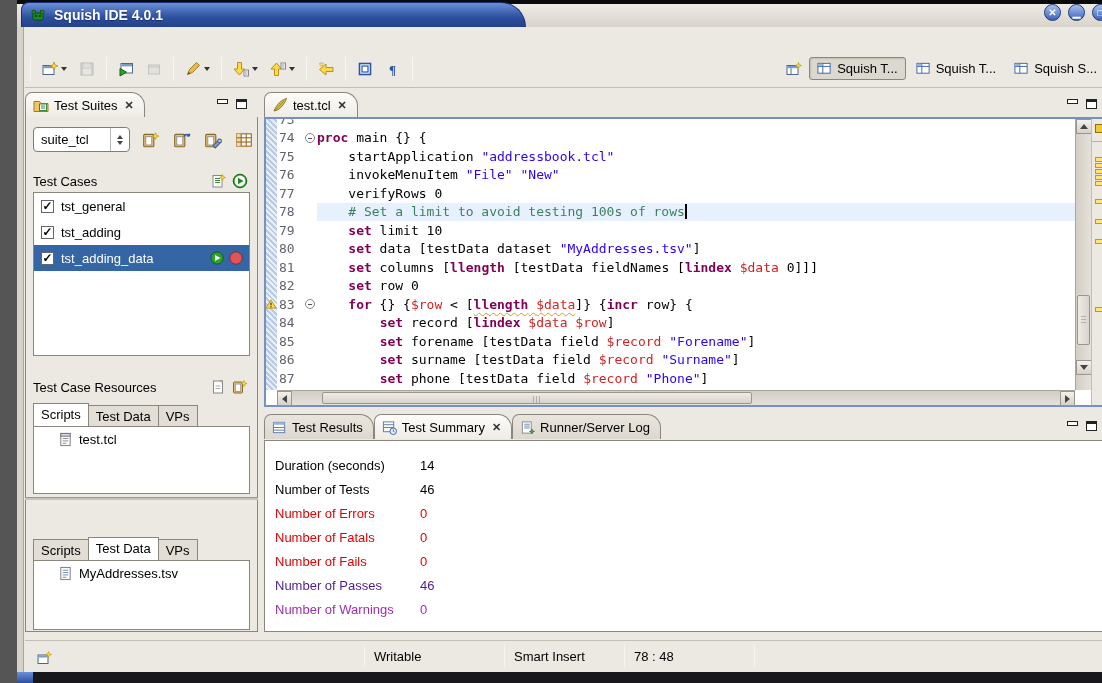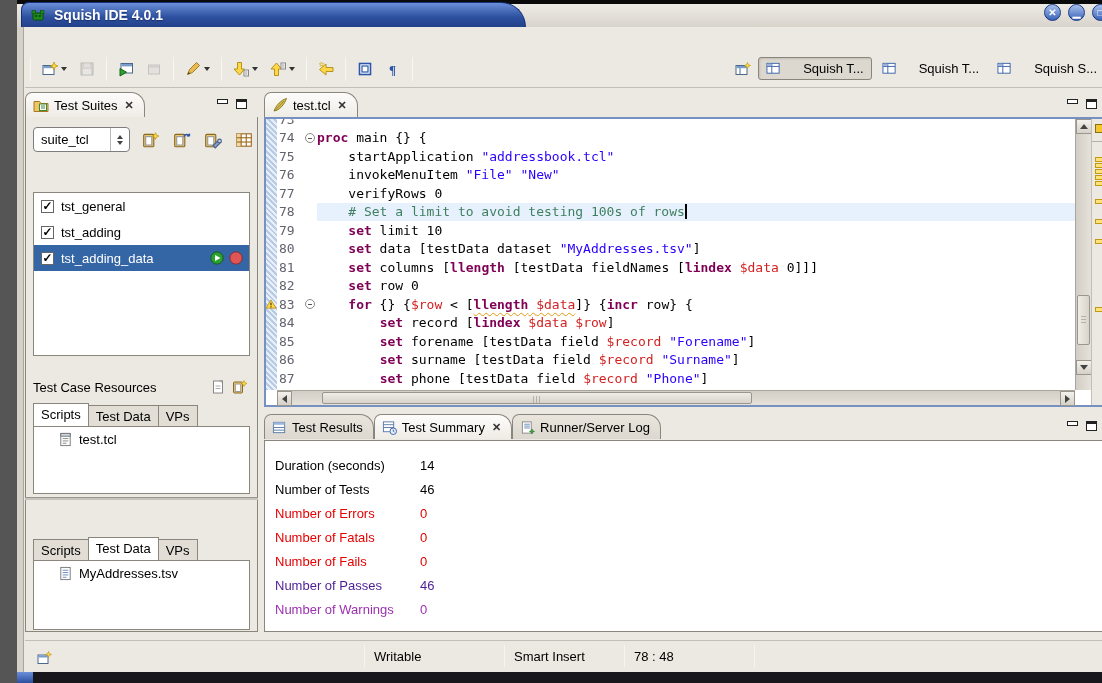--- a/index.html
+++ b/index.html
@@ -34,21 +34,21 @@
   .menu-item u { text-decoration:underline; }
 
   
   .toolbar { position:absolute; left:8px; top:50px; width:1086px; height:38px;
     border-bottom:1px solid #c3bfb7; display:flex; align-items:center; }
   .tb-sep { width:1px; height:24px; background:#b3afa7; border-right:1px solid #f8f6f2; margin:0 5px; }
   .tb-btn { height:26px; display:flex; align-items:center; padding:0 3px; margin:0 2px; border:1px solid transparent; border-radius:3px; }
   .tb-btn.disabled { opacity:.45; filter:grayscale(1); }
   .chev { width:0; height:0; border-left:3.5px solid transparent; border-right:3.5px solid transparent; border-top:4px solid #333; margin-left:3px; }
   .persp { margin-left:auto; display:flex; align-items:center; gap:4px; padding-right:6px; }
-  .persp-btn { display:flex; align-items:center; gap:22px; padding:3px 7px; border:1px solid transparent; border-radius:3px; }
+  .persp-btn { display:flex; align-items:center; gap:5px; padding:3px 7px; border:1px solid transparent; border-radius:3px; }
   .persp-btn.active { border:1px solid #8a867e; background:#dcd8cf; box-shadow:inset 1px 1px 2px #c2beb5; }
 
   
   .vtab-row { position:absolute; display:flex; align-items:flex-end; }
   .vtab { display:flex; align-items:center; gap:5px; padding:4px 10px 4px 7px;
     border:1px solid #8a867e; border-bottom:none; border-radius:7px 14px 0 0;
     background:linear-gradient(#e9e5dd,#ddd8cf); height:25px; }
   .vtab.active { background:linear-gradient(#fdfcfa,#efece6); }
   .tab-close { font-size:11px; font-weight:bold; color:#333; padding-left:2px; }
   .panel-minmax { position:absolute; display:flex; gap:8px; align-items:center; }
@@ -377,20 +377,39 @@
             <rect x="1.5" y="2.5" width="4" height="11" fill="#f0d8a8"></rect>
             <line x1="5.5" y1="2.5" x2="5.5" y2="13.5" stroke="#a06a20"></line>
             <line x1="10" y1="2.5" x2="10" y2="13.5" stroke="#a06a20"></line>
             <line x1="1.5" y1="6" x2="14.5" y2="6" stroke="#a06a20"></line>
             <line x1="1.5" y1="9.8" x2="14.5" y2="9.8" stroke="#a06a20"></line>
           </svg>
         </span>
       </span>
     </div>
 
+  <div class="sec-head" style="left:16px; top:170px; width:218px;">
+    <span class="sec-title">Test Cases</span>
+    <span class="icon-btn" id="newTcIcon">
+        <svg width="16" height="16" viewBox="0 0 16 16">
+          <rect x="3" y="2.5" width="9" height="11.5" fill="#fff" stroke="#888"></rect>
+          <line x1="5" y1="5.5" x2="10" y2="5.5" stroke="#3a8a3a"></line>
+          <line x1="5" y1="7.5" x2="10" y2="7.5" stroke="#3a8a3a"></line>
+          <line x1="5" y1="9.5" x2="10" y2="9.5" stroke="#3a8a3a"></line>
+          <path d="M12.5 1.5 L13.4 3.6 L15.5 4.5 L13.4 5.4 L12.5 7.5 L11.6 5.4 L9.5 4.5 L11.6 3.6 Z" fill="#ffd84a" stroke="#b89000" stroke-width="0.6"></path>
+        </svg>
+      </span>
+    <span class="icon-btn" id="runSuiteIcon">
+        <svg width="16" height="16" viewBox="0 0 16 16">
+          <circle cx="8" cy="8" r="6.8" fill="#2da12d" stroke="#156315"></circle>
+          <circle cx="8" cy="8" r="5.4" fill="#fff"></circle>
+          <path d="M6 4.8 L11.6 8 L6 11.2 Z" fill="#1c8a1c"></path>
+        </svg>
+      </span>
+  </div>
   <div class="listbox" style="left:16px; top:192px; width:217px; height:164px;" id="tcList">
       <div class="tc-row">
         <span class="cbx">✓</span>
         <span>tst_general</span>
       </div>
       <div class="tc-row">
         <span class="cbx">✓</span>
         <span>tst_adding</span>
       </div>
       <div class="tc-row sel">

